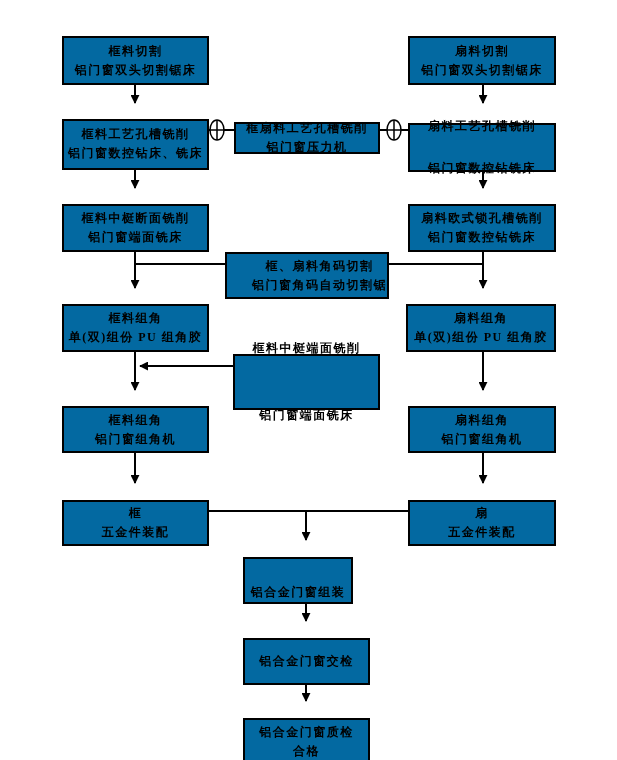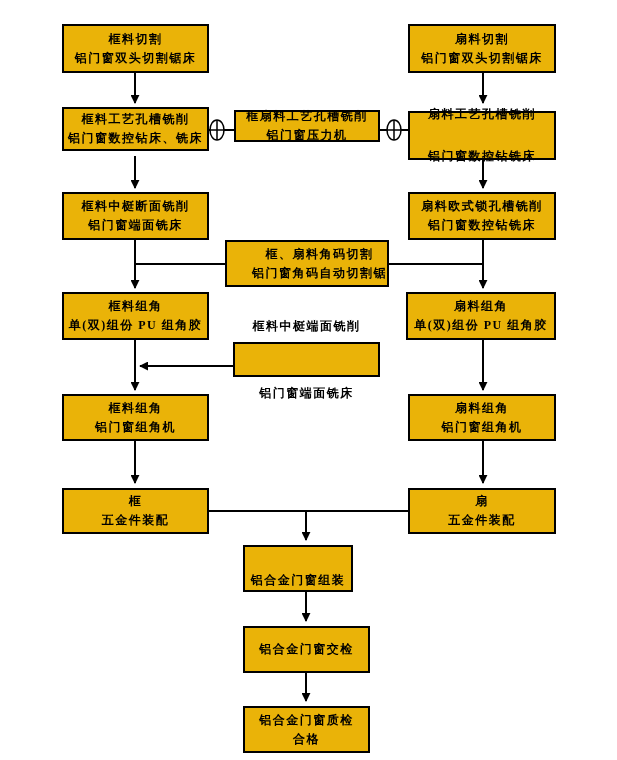--- a/index.html
+++ b/index.html
@@ -7,27 +7,28 @@
     position:relative;
     width:617px;height:760px;
     background:#ffffff;
     font-family:"Liberation Serif","DejaVu Serif",serif;
     color:#000;
   }
   #connectors{position:absolute;left:0;top:0;width:617px;height:760px;}
   .box{
     position:absolute;
     border:2px solid #000;
-    background:#eab308;
+    background:#0369a1;
     display:flex;
     flex-direction:column;
     align-items:center;
     justify-content:center;
     box-sizing:border-box;
     text-align:center;
+    margin-top:12px;
   }
   .box .l1,.box .l2{
     font-size:12px;
     font-weight:bold;
     line-height:19px;
     letter-spacing:1.5px;
     white-space:nowrap;
   }
 </style>
 </head>
@@ -83,21 +84,21 @@
 
   <div class="box" style="left:62px;top:24px;width:147px;height:49px;">
     <div class="l1">框料切割</div>
     <div class="l2">铝门窗双头切割锯床</div>
   </div>
   <div class="box" style="left:408px;top:24px;width:148px;height:49px;">
     <div class="l1">扇料切割</div>
     <div class="l2">铝门窗双头切割锯床</div>
   </div>
 
-  <div class="box" style="left:62px;top:107px;width:147px;height:44px;">
+  <div class="box" style="left:62px;top:107px;width:147px;height:51px;font-family:Liberation Mono, monospace;">
     <div class="l1">框料工艺孔槽铣削</div>
     <div class="l2">铝门窗数控钻床、铣床</div>
   </div>
   <div class="box" style="left:234px;top:110px;width:146px;height:32px;text-align:right;">
     <div class="l1">框扇料工艺孔槽铣削</div>
     <div class="l2">铝门窗压力机</div>
   </div>
   <div class="box" style="left:408px;top:111px;width:148px;height:49px;gap:23px;">
     <div class="l1">扇料工艺孔槽铣削</div>
     <div class="l2">铝门窗数控钻铣床</div>
@@ -119,21 +120,21 @@
 
   <div class="box" style="left:62px;top:292px;width:147px;height:48px;">
     <div class="l1">框料组角</div>
     <div class="l2">单(双)组份 PU 组角胶</div>
   </div>
   <div class="box" style="left:406px;top:292px;width:150px;height:48px;">
     <div class="l1">扇料组角</div>
     <div class="l2">单(双)组份 PU 组角胶</div>
   </div>
 
-  <div class="box" style="left:233px;top:342px;width:147px;height:35px;gap:48px;">
+  <div class="box" style="left:233px;top:342px;width:147px;height:56px;gap:48px;">
     <div class="l1">框料中梃端面铣削</div>
     <div class="l2">铝门窗端面铣床</div>
   </div>
 
   <div class="box" style="left:62px;top:394px;width:147px;height:47px;">
     <div class="l1">框料组角</div>
     <div class="l2">铝门窗组角机</div>
   </div>
   <div class="box" style="left:408px;top:394px;width:148px;height:47px;">
     <div class="l1">扇料组角</div>

